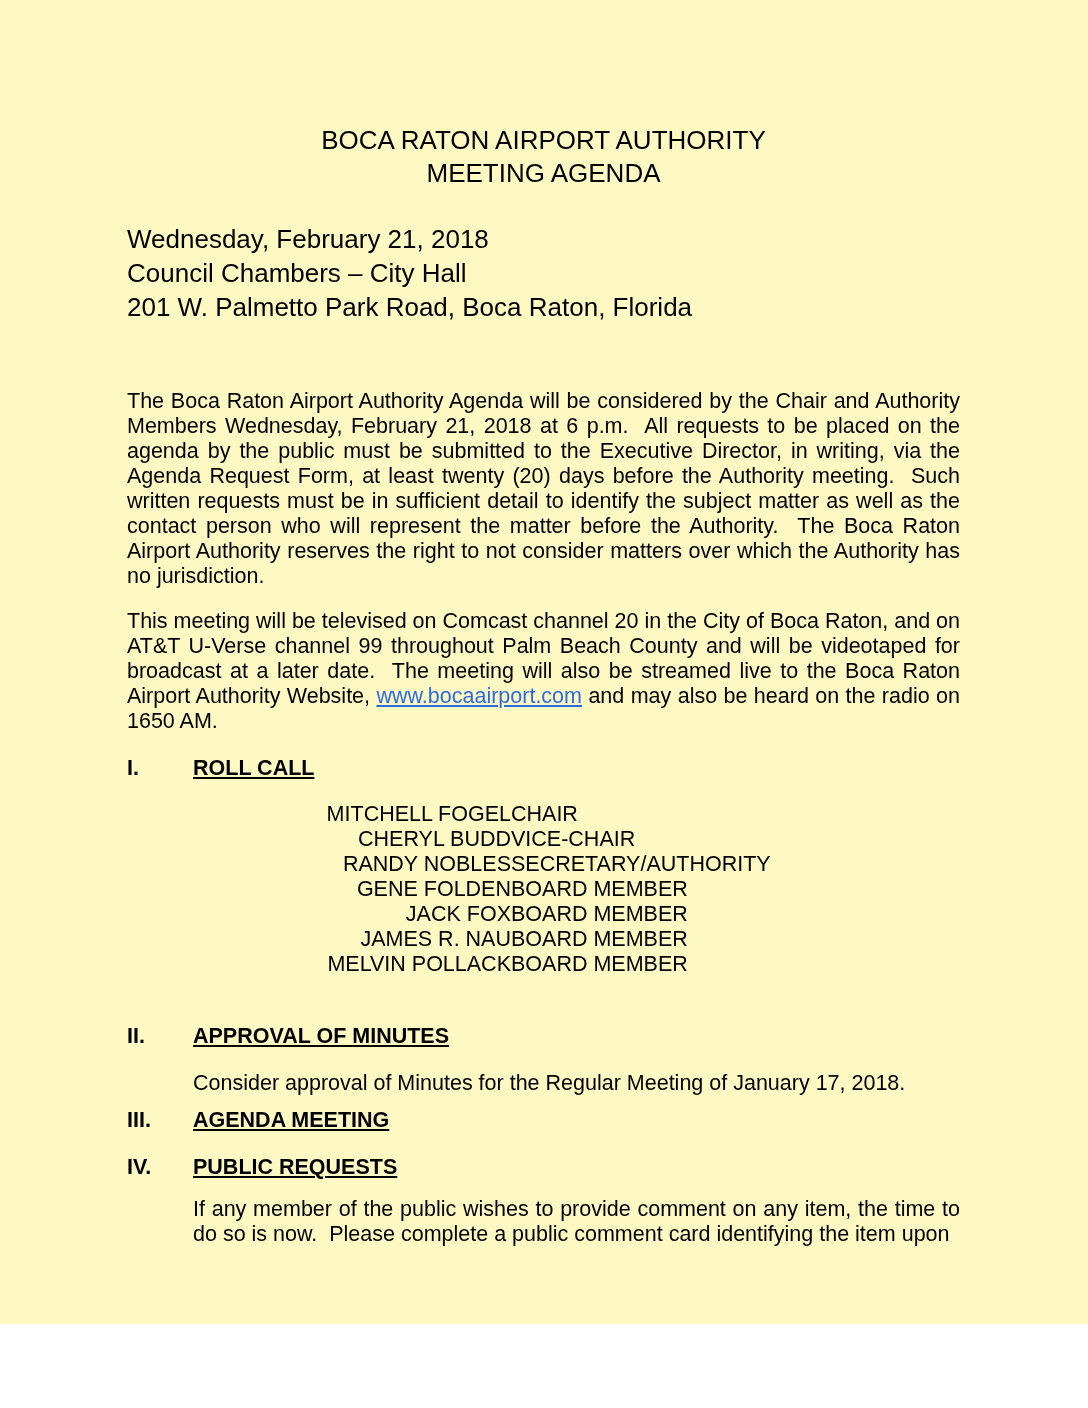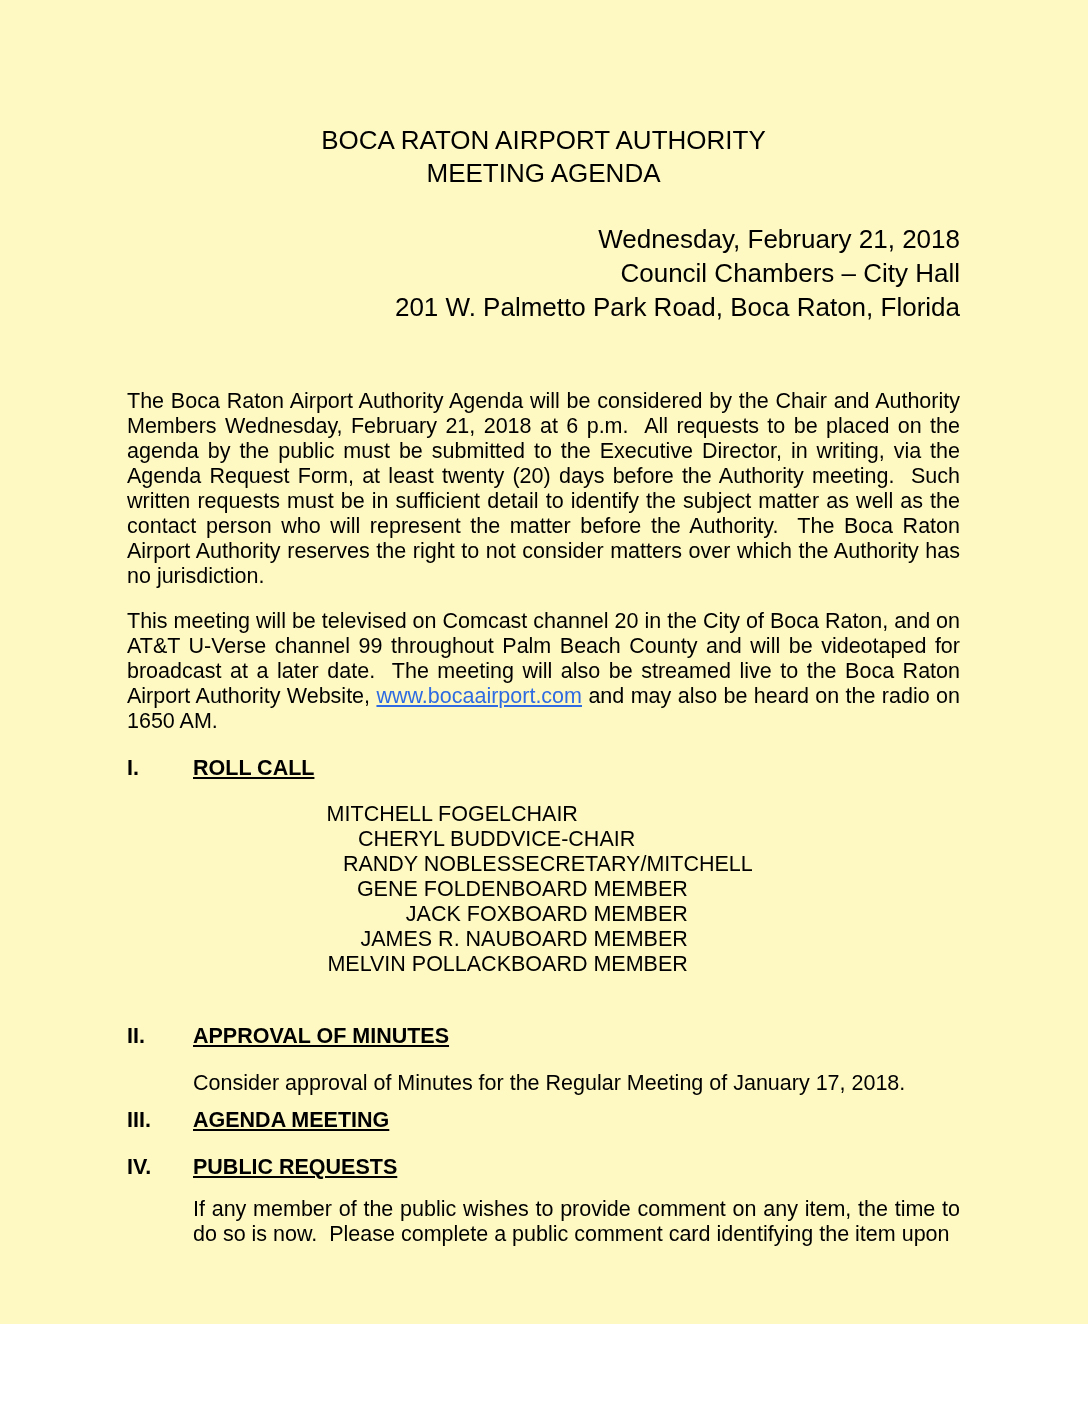--- a/index.html
+++ b/index.html
@@ -6,21 +6,21 @@
   html, body { background:#ffffff; }
   .page {
     width:1088px; height:1324px;
     background:#fef9c3; color:#000000;
     font-family:"Liberation Sans","DejaVu Sans",sans-serif;
     padding:124px 128px 0 127px;
     overflow:hidden;
     position:relative;
   }
   .title-block { text-align:center; font-size:26px; line-height:33px; }
-  .date-block  { text-align:right; font-size:26px; line-height:34px; margin-top:32px; }
+  .date-block  { text-align:left; font-size:26px; line-height:34px; margin-top:32px; }
   .para {
     font-size:21.5px; line-height:25px;
     text-align:justify; white-space:pre-wrap;
   }
   .para-intro { margin-top:65px; }
   .para-broadcast { margin-top:20px; }
   .doc-link { color:#2e6be2; text-decoration:underline; cursor:pointer; }
   .section-heading {
     display:flex; font-weight:bold;
     font-size:21.5px; line-height:25px;
@@ -73,21 +73,21 @@
     <div class="rc-row">
       <span class="rc-name">MITCHELL FOGEL</span>
       <span class="rc-title">CHAIR</span>
     </div>
     <div class="rc-row">
       <span class="rc-name">CHERYL BUDD</span>
       <span class="rc-title">VICE-CHAIR</span>
     </div>
     <div class="rc-row">
       <span class="rc-name">RANDY NOBLES</span>
-      <span class="rc-title">SECRETARY/MITCHELL</span>
+      <span class="rc-title">SECRETARY/AUTHORITY</span>
     </div>
     <div class="rc-row">
       <span class="rc-name">GENE FOLDEN</span>
       <span class="rc-title">BOARD MEMBER</span>
     </div>
     <div class="rc-row">
       <span class="rc-name">JACK FOX</span>
       <span class="rc-title">BOARD MEMBER</span>
     </div>
     <div class="rc-row">

